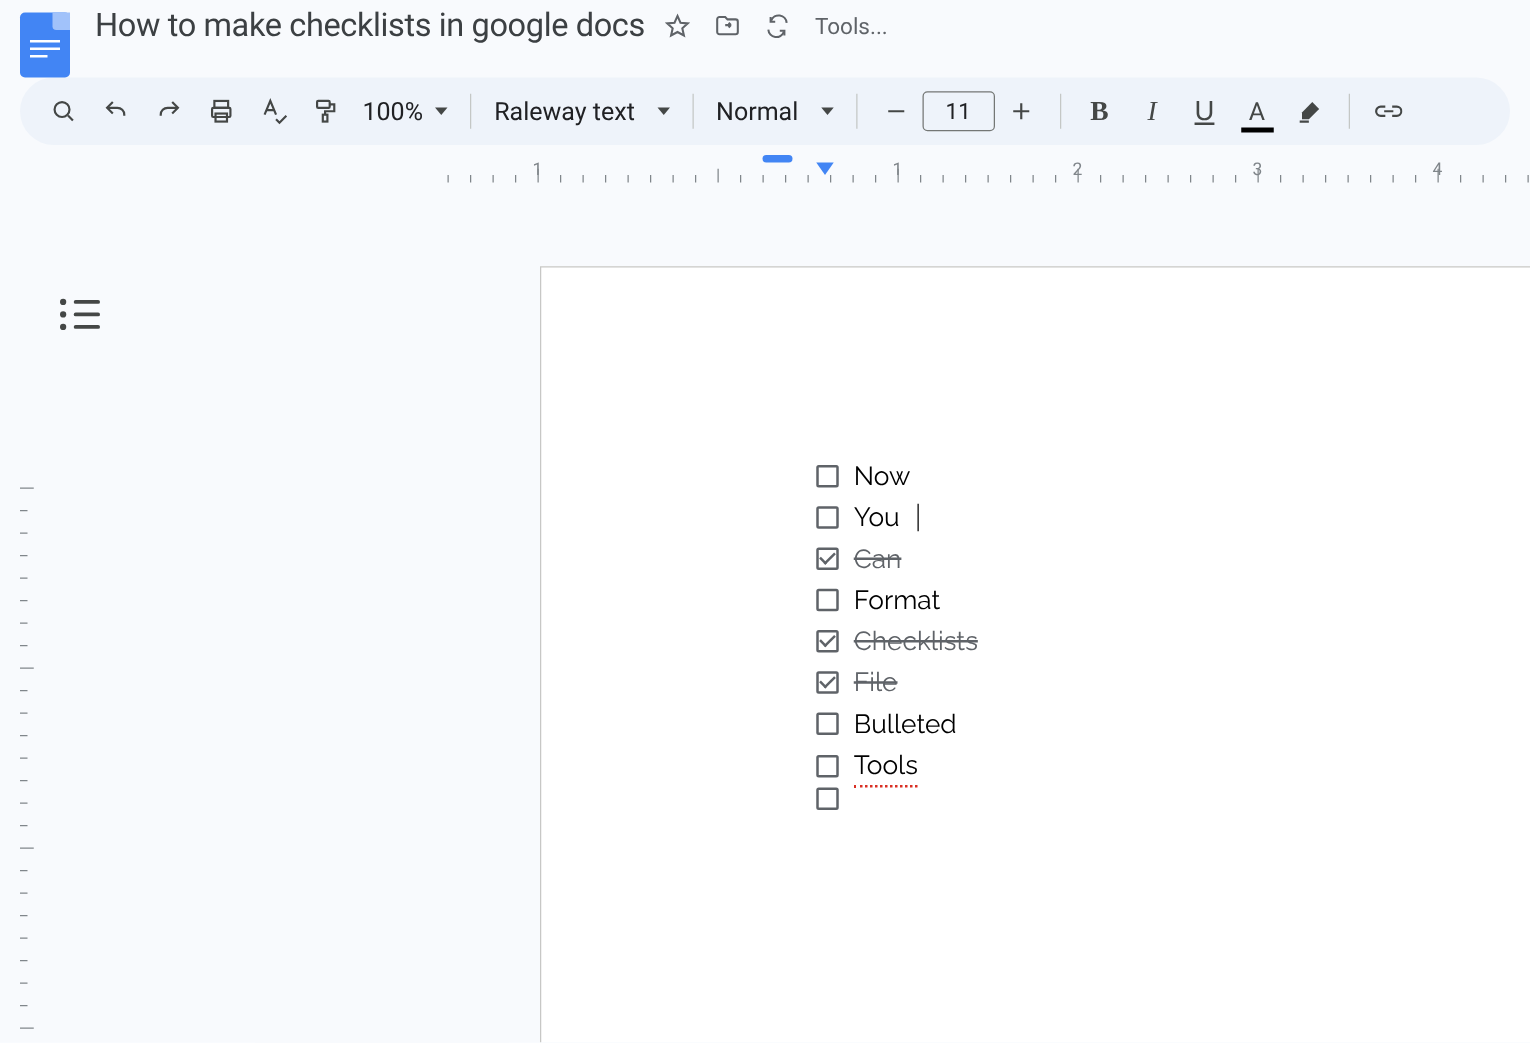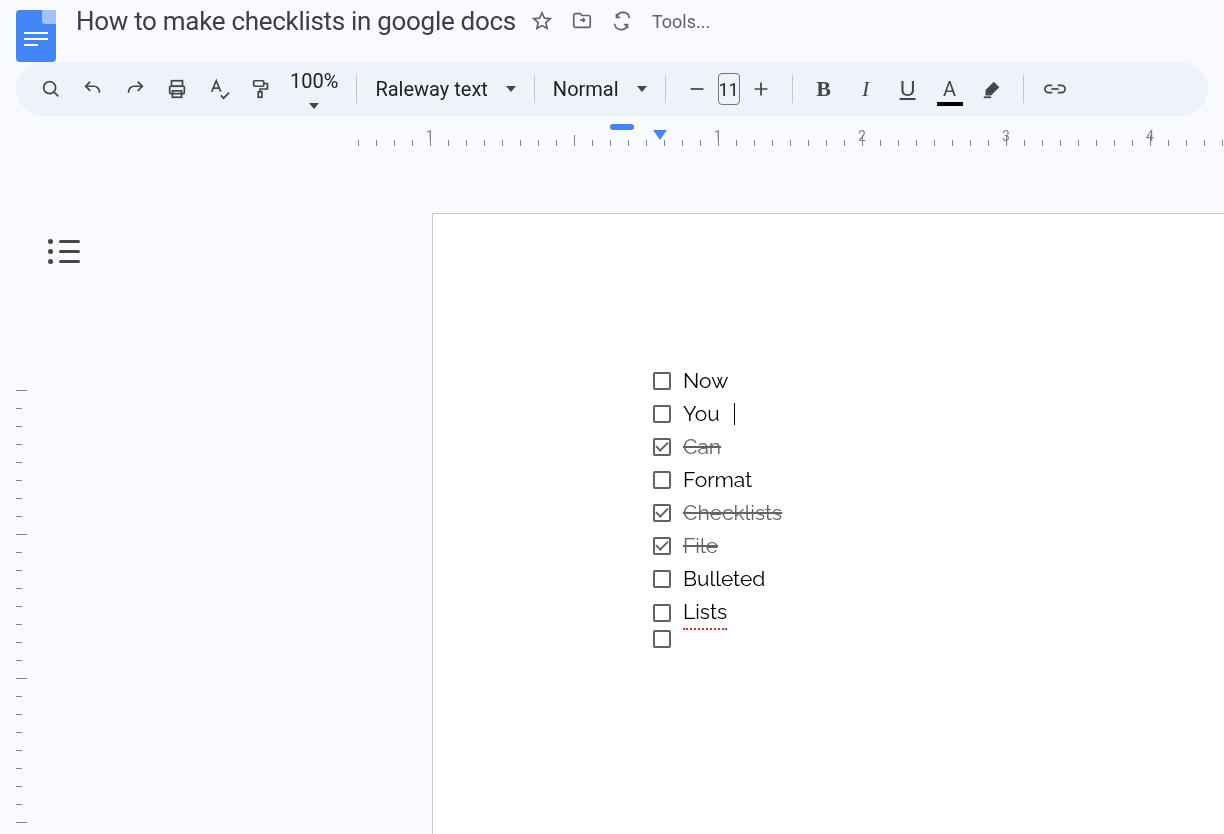--- a/index.html
+++ b/index.html
@@ -32,25 +32,25 @@
   .saving{font-size:18px;color:#5f6368;margin-left:4px;}
 
   .menubar{display:flex;gap:20px;font-size:21px;padding:6px 0 10px 0;color:#202124;}
   .menubar span{cursor:default;}
 
   
   .toolbar{margin:0 16px;background:var(--toolbar);border-radius:28px;display:flex;align-items:center;height:54px;padding:0 14px;font-size:20px;color:#202124;}
   .tool{width:38px;height:38px;display:flex;align-items:center;justify-content:center;color:#444746;border-radius:6px;margin:0 2px;}
   .tool svg{width:22px;height:22px;stroke:#444746;fill:none;stroke-width:1.9;}
   .sep{width:1px;height:28px;background:#c4c7c5;margin:0 10px;}
-  .zoom-sel{display:flex;align-items:center;gap:10px;margin:0 8px;flex-direction:column;}
+  .zoom-sel{display:flex;align-items:center;gap:10px;margin:0 8px;}
   .style-sel{display:flex;align-items:center;gap:18px;margin:0 8px;}
   .font-sel{display:flex;align-items:center;gap:18px;margin:0 8px;}
   .dropdown-arrow{width:0;height:0;border-left:5px solid transparent;border-right:5px solid transparent;border-top:6px solid #444746;}
-  .font-size-box{width:22px;height:32px;border:1px solid #747775;border-radius:4px;display:flex;align-items:center;justify-content:center;font-size:18px;}
+  .font-size-box{width:58px;height:32px;border:1px solid #747775;border-radius:4px;display:flex;align-items:center;justify-content:center;font-size:18px;}
   .bold{font-weight:700;font-family:Georgia,serif;font-size:22px;}
   .italic{font-style:italic;font-family:Georgia,serif;font-size:22px;}
   .underline{text-decoration:underline;font-family:Arial;font-size:22px;}
   .text-color{position:relative;}
   .text-color::after{content:"";position:absolute;left:6px;right:6px;bottom:2px;height:4px;background:#000;}
 
   
   .ruler-wrap{position:relative;height:28px;margin-top:8px;margin-left:12px;}
   .ruler{position:absolute;left:0;right:0;top:0;height:24px;}
   .tick{position:absolute;bottom:2px;width:1px;background:#80868b;}
@@ -335,21 +335,21 @@
         <li>
           <span class="cbox checked"></span>
           <span class="item-text done">File</span>
         </li>
         <li>
           <span class="cbox"></span>
           <span class="item-text">Bulleted</span>
         </li>
         <li>
           <span class="cbox"></span>
-          <span class="item-text spell">Lists</span>
+          <span class="item-text spell">Tools</span>
         </li>
         <li>
           <span class="cbox"></span>
           <span class="item-text"></span>
         </li>
       </ul>
   </div>
 </div>
 
 </body></html>

